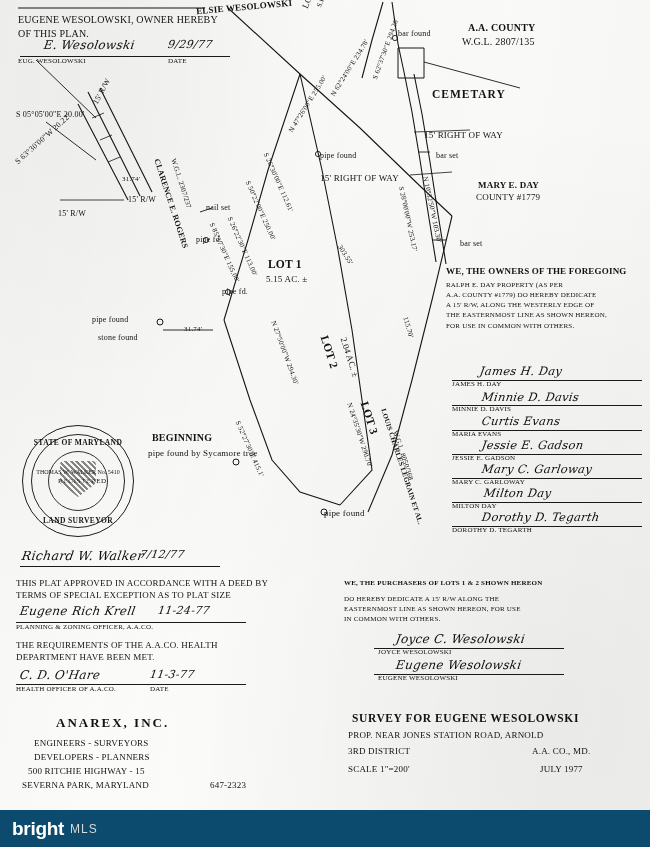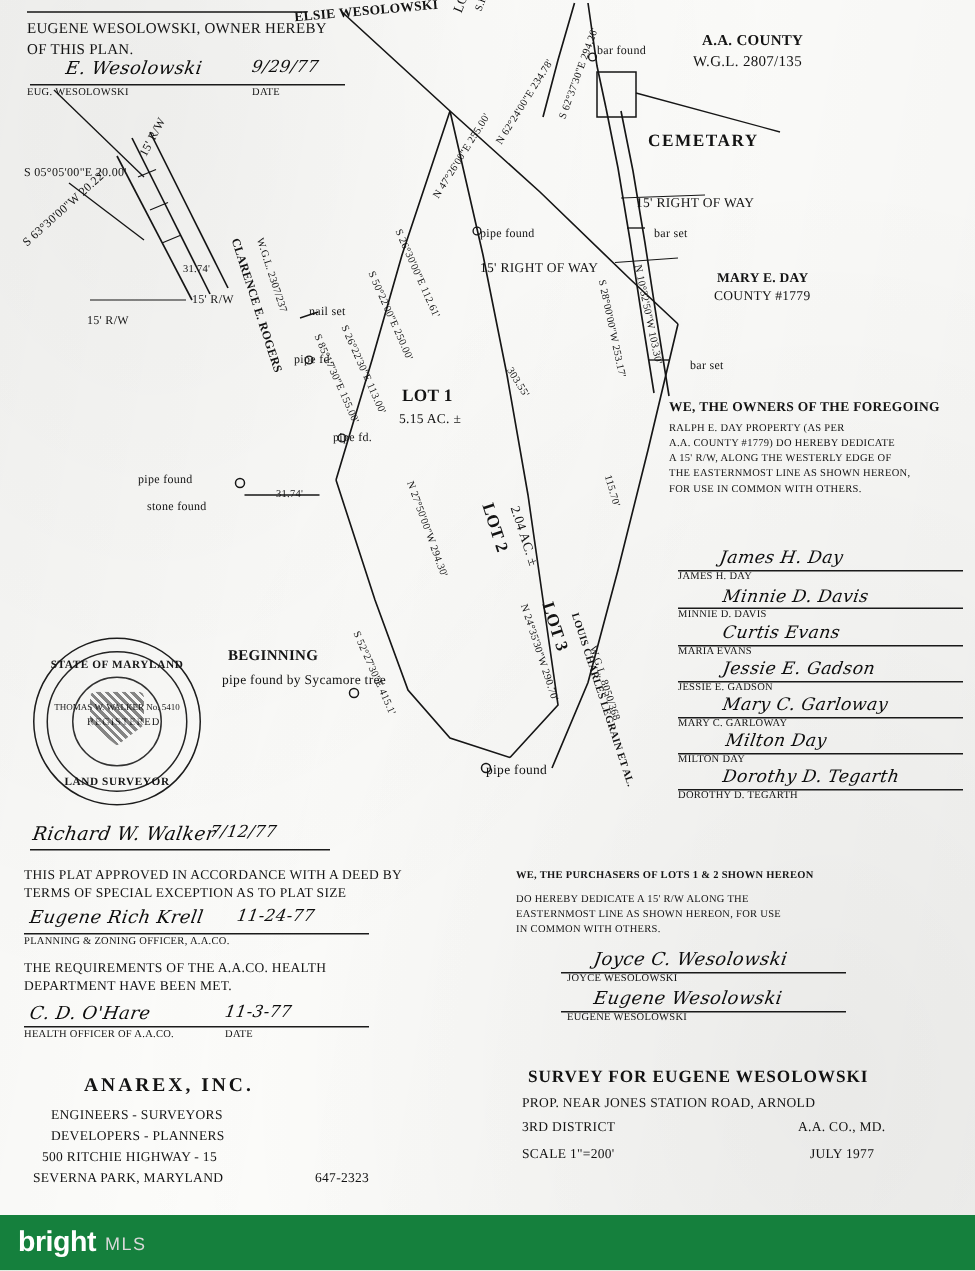--- a/index.html
+++ b/index.html
@@ -131,21 +131,21 @@
     clip-path: polygon(0 0, 100% 0, 100% 62%, 50% 100%, 0 62%);
   }
 
   
   #watermark {
     position: absolute;
     left: 0;
     bottom: 0;
     width: 650px;
     height: 37px;
-    background: #15803d;
+    background: #0c4a6e;
     z-index: 8;
     display: flex;
     align-items: center;
     padding-left: 12px;
     box-sizing: border-box;
   }
   #watermark .brand {
     color: #ffffff;
     font-family: "Liberation Sans", sans-serif;
     font-size: 19px;

